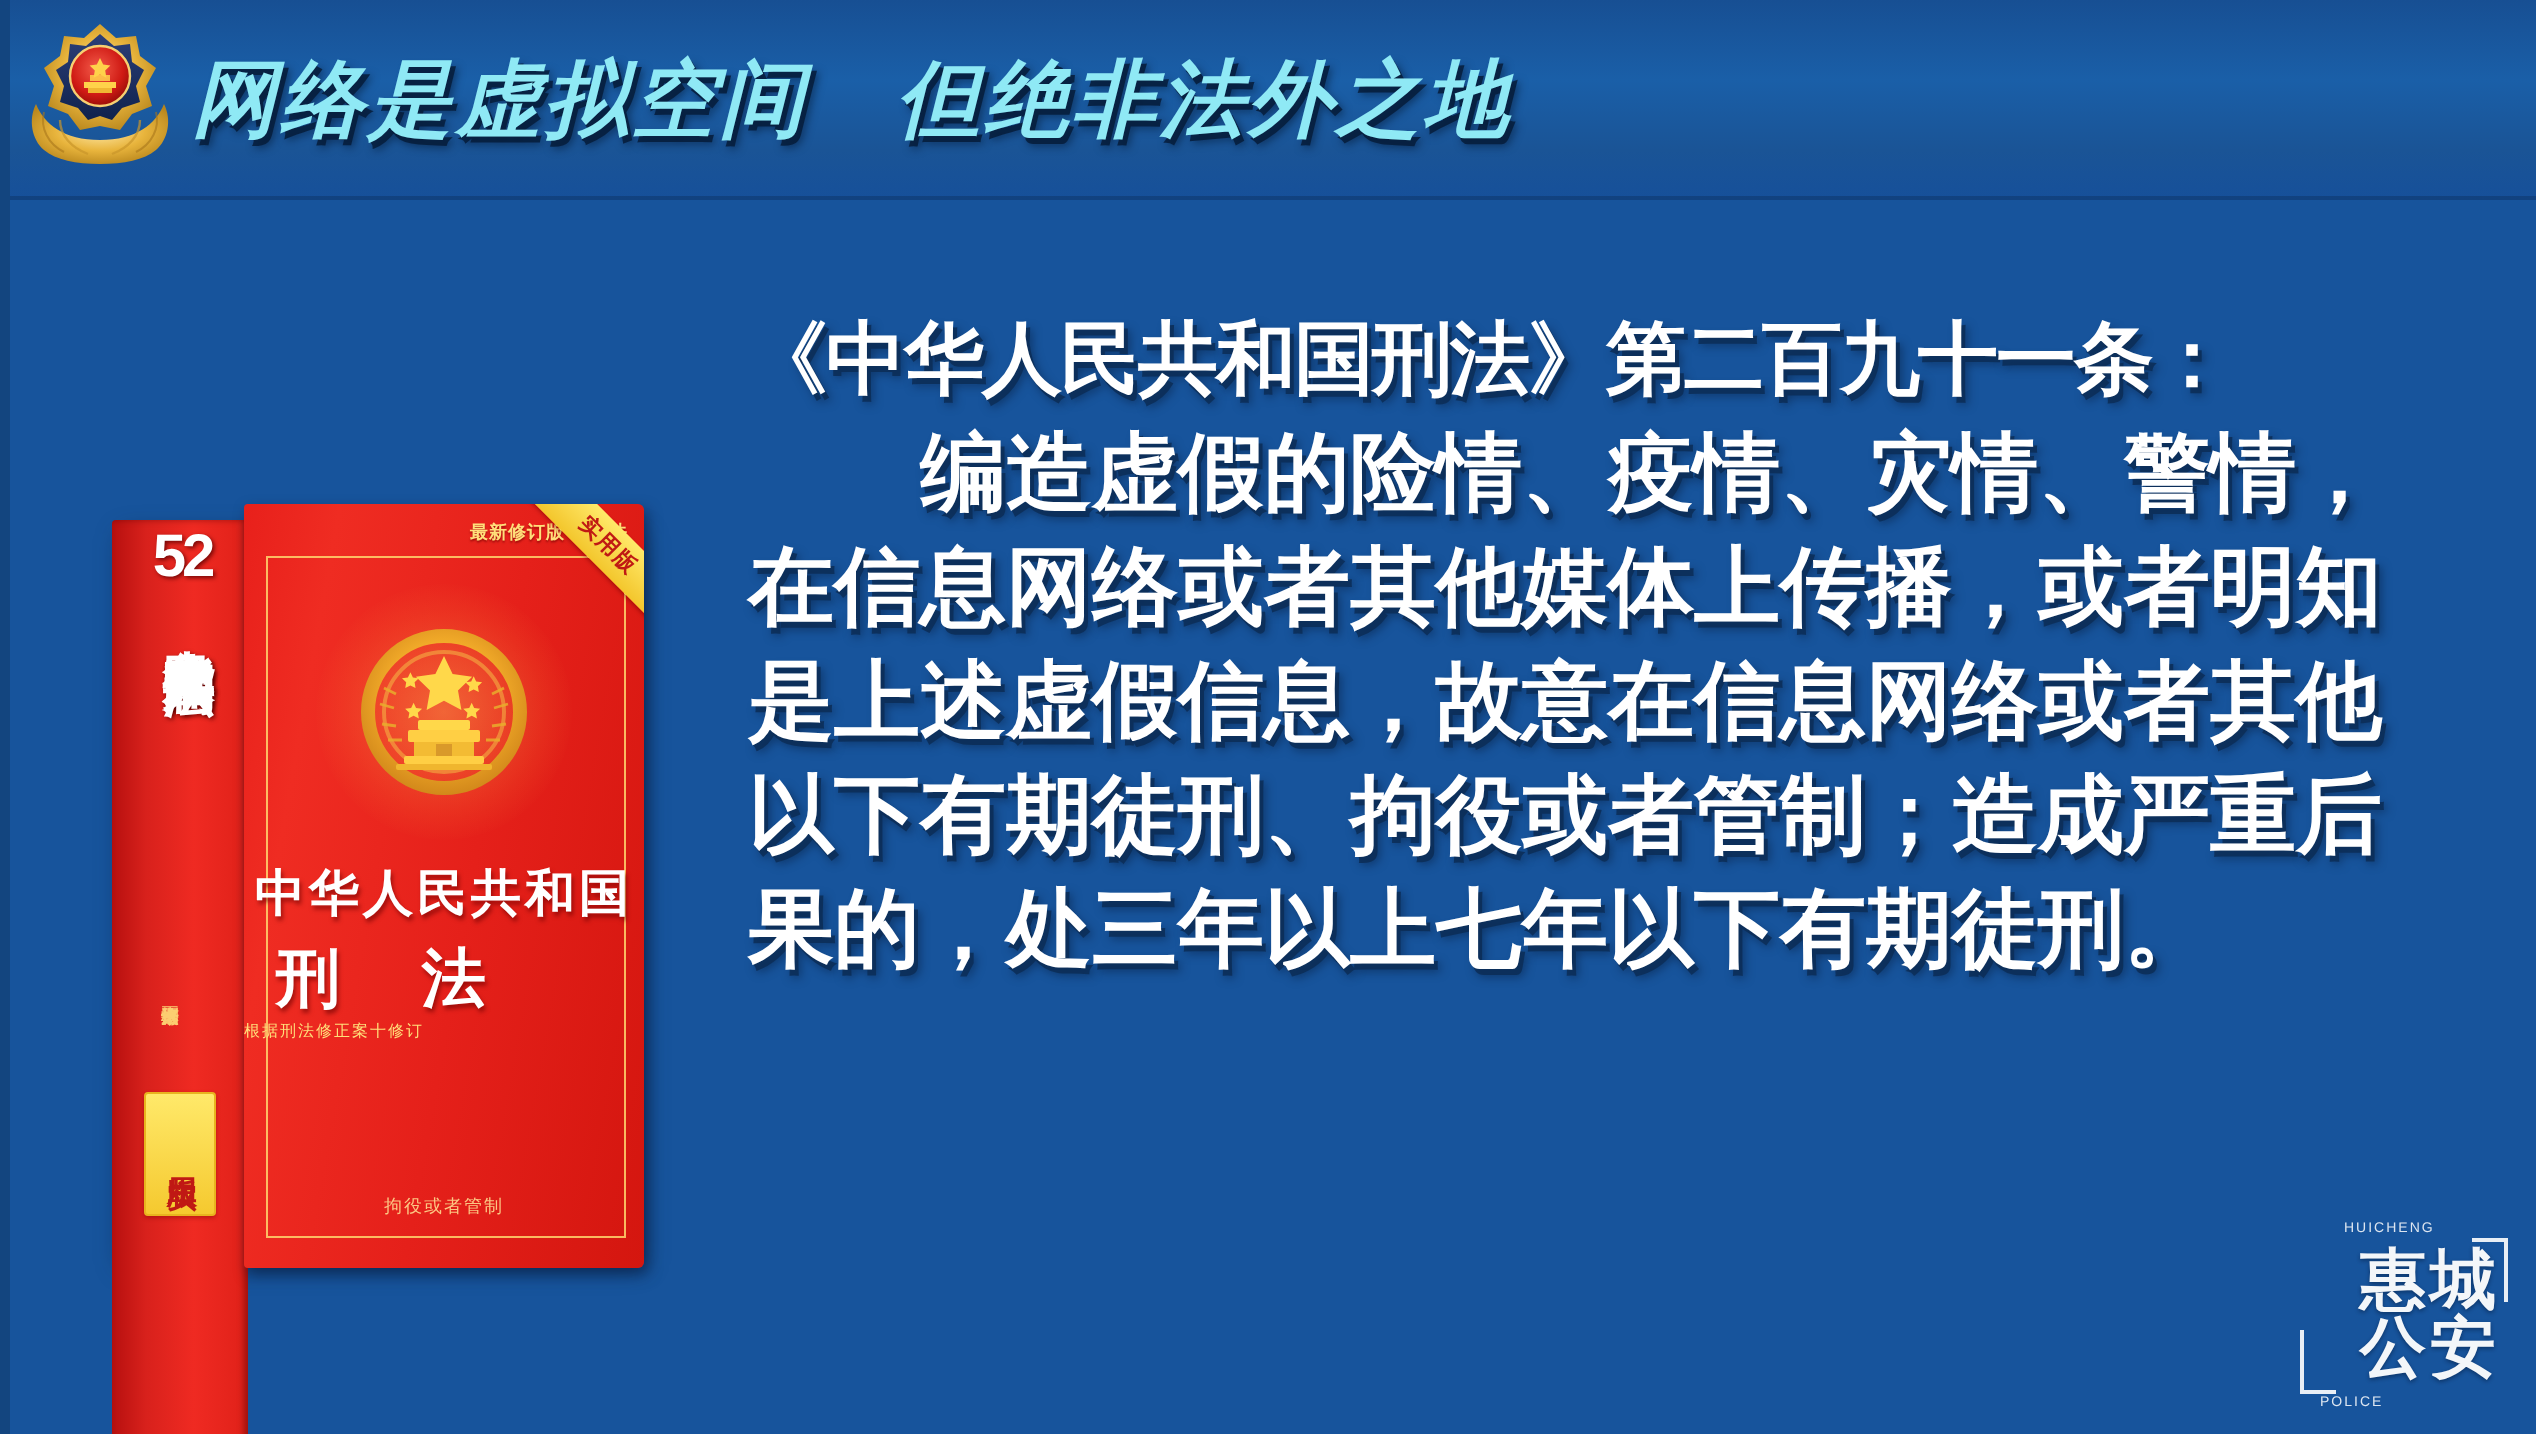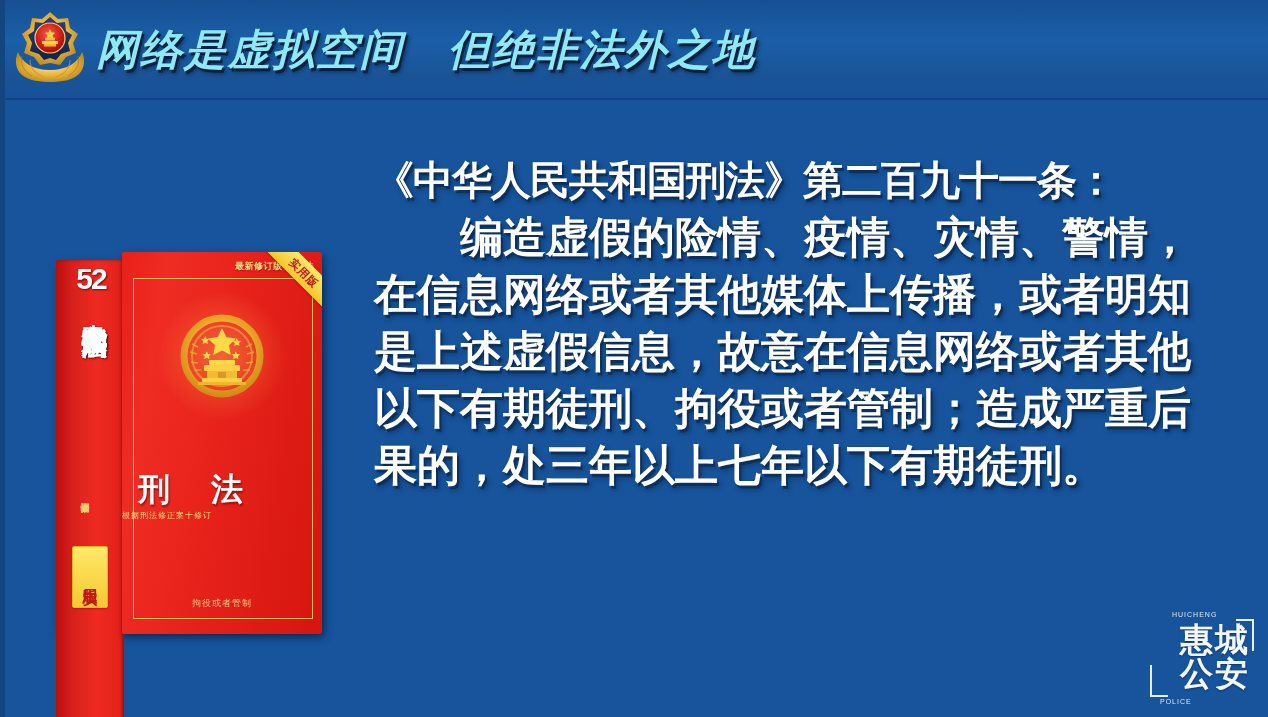--- a/index.html
+++ b/index.html
@@ -410,20 +410,21 @@
 
           <rect x="28" y="55" width="36" height="6" rx="1" fill="#ffcf44"></rect>
           <rect x="31" y="61" width="30" height="7" fill="#f3bb33"></rect>
           <rect x="33" y="50" width="26" height="5" rx="1" fill="#ffd84a"></rect>
           <rect x="42" y="62" width="8" height="6" fill="#d9992a"></rect>
           <rect x="26" y="68" width="40" height="4" rx="1" fill="#ffcf44"></rect>
           <rect x="22" y="72" width="48" height="3" rx="1" fill="#f0b62e"></rect>
         </svg>
       </div>
 
+      <div class="cover-title1">中华人民共和国</div>
       <div class="cover-title2">刑 法</div>
       <div class="cover-sub">根据刑法修正案十修订</div>
       <div class="cover-pub">拘役或者管制</div>
     </div>
   </div>
 
   <div class="law-block">
     <div class="law-heading">《中华人民共和国刑法》第二百九十一条：</div>
     <div class="law-line indent">编造虚假的险情、疫情、灾情、警情，</div>
     <div class="law-line">在信息网络或者其他媒体上传播，或者明知</div>

